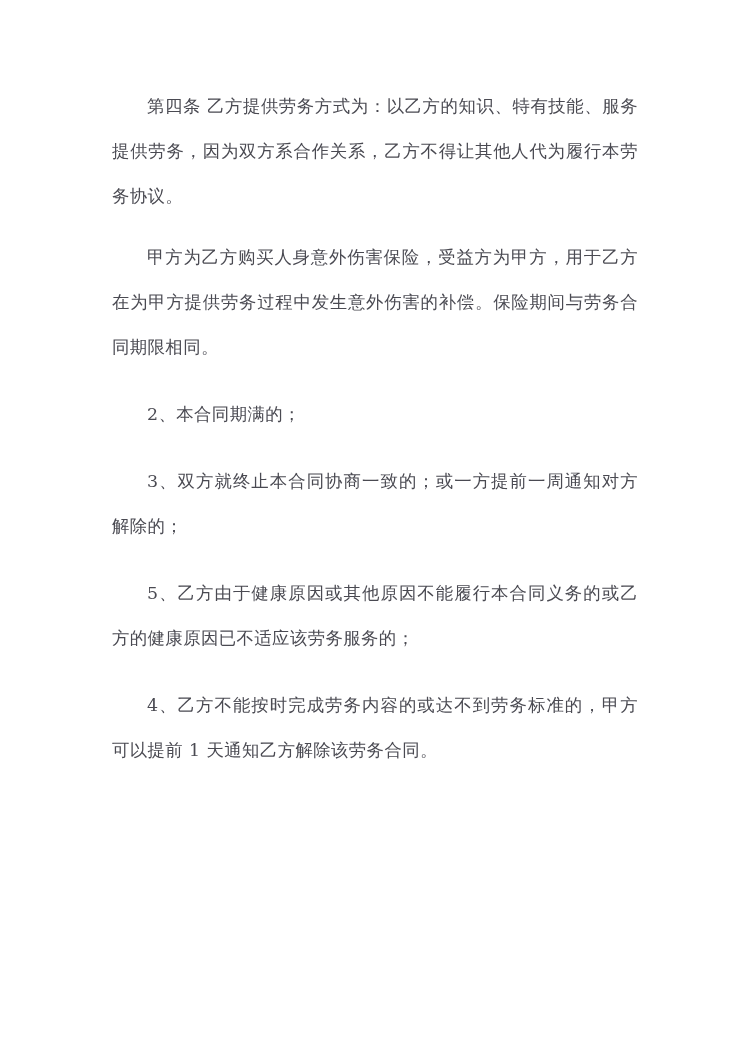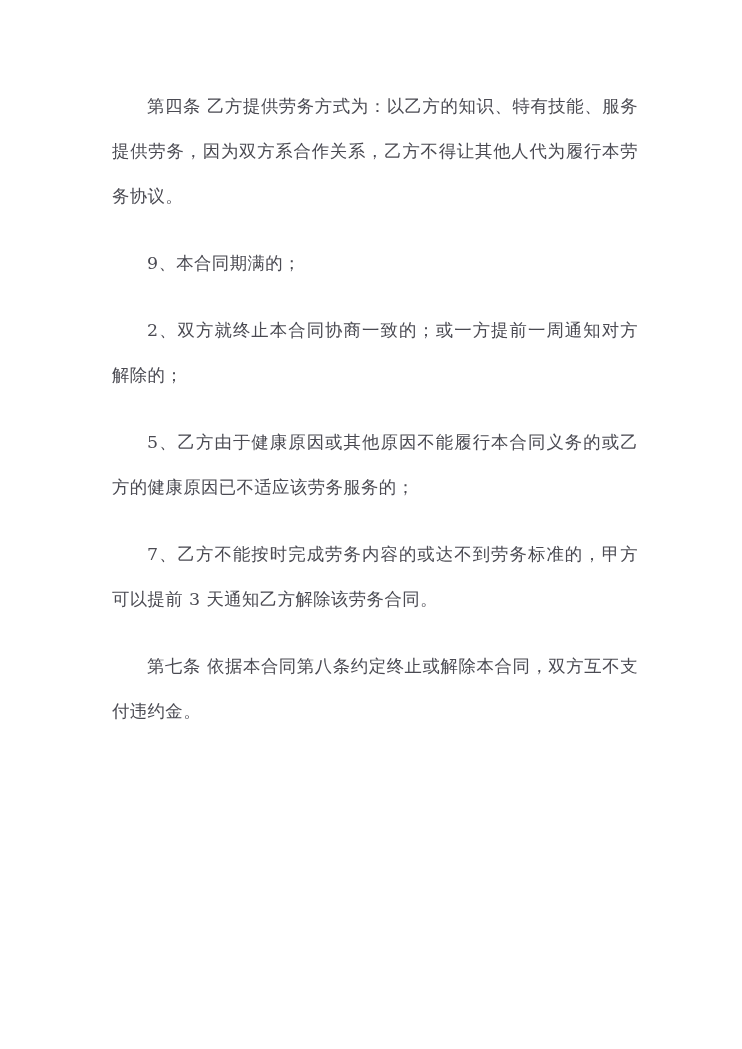--- a/index.html
+++ b/index.html
@@ -80,29 +80,30 @@
 </head>
 <body>
 
 <div id="page">
 
   <div id="doc-body">
 
     <p class="para gap-sm">第四条  乙方提供劳务方式为：以乙方的知识、特有技能、服务提供劳务，因为双方系合作关系，乙方不得让其他人代为履行本劳务协议。</p>
 
 
+    <p class="para gap-lg">甲方为乙方购买人身意外伤害保险，受益方为甲方，用于乙方在为甲方提供劳务过程中发生意外伤害的补偿。保险期间与劳务合同期限相同。</p>
 
 
-    <p class="para gap-xl">9、本合同期满的；</p>
+    <p class="para gap-xl">2、本合同期满的；</p>
 
-    <p class="para gap-xl">2、双方就终止本合同协商一致的；或一方提前一周通知对方解除的；</p>
+    <p class="para gap-xl">3、双方就终止本合同协商一致的；或一方提前一周通知对方解除的；</p>
 
     <p class="para gap-xl">5、乙方由于健康原因或其他原因不能履行本合同义务的或乙方的健康原因已不适应该劳务服务的；</p>
 
-    <p class="para gap-xl">7、乙方不能按时完成劳务内容的或达不到劳务标准的，甲方可以提前 3 天通知乙方解除该劳务合同。</p>
+    <p class="para gap-xl">4、乙方不能按时完成劳务内容的或达不到劳务标准的，甲方可以提前 1 天通知乙方解除该劳务合同。</p>
 
     <p class="para gap-xl">第七条  依据本合同第八条约定终止或解除本合同，双方互不支付违约金。</p>
 
   </div>
 
   <div id="watermark">
     <span class="wm-main">简用合同</span>
     <span class="wm-sub">源文件下载无水印</span>
   </div>
 

